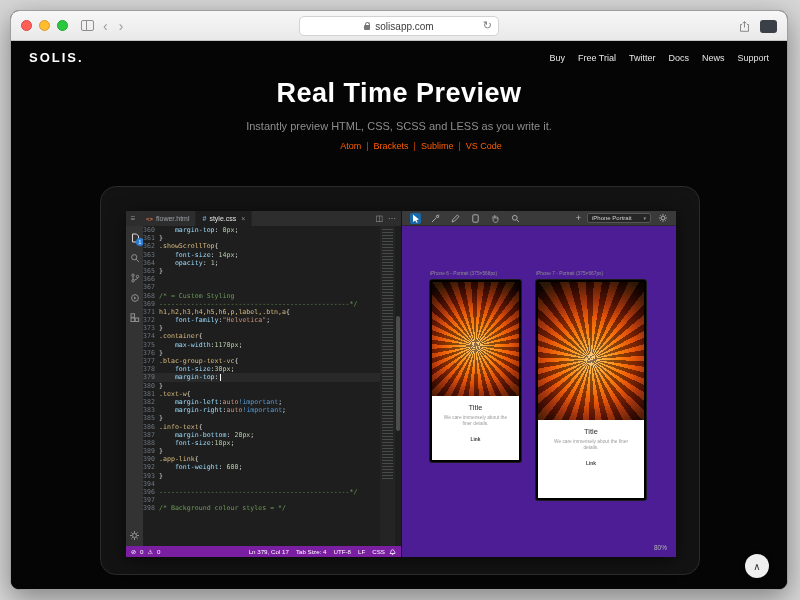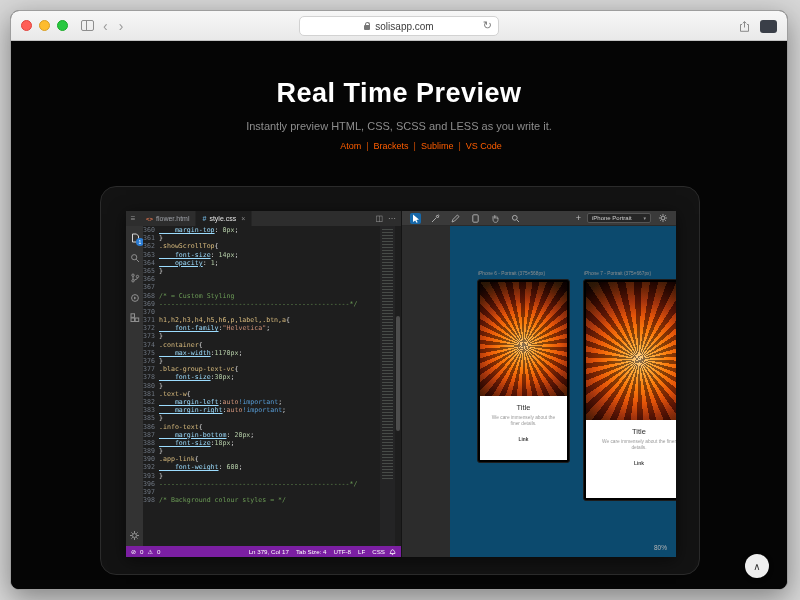--- a/index.html
+++ b/index.html
@@ -70,21 +70,21 @@
            background:#2b7cd3; color:#fff; font-size:5px; display:flex; align-items:center; justify-content:center; }
   .act-gear { position:absolute; bottom:5px; left:0; width:17px; display:flex; justify-content:center; }
 
   .code-area { position:absolute; left:17px; top:15px; right:0; bottom:11px; overflow:hidden; background:#1e1e1e; }
   .lines { position:absolute; left:0; top:0; right:21px; }
   .cl { display:flex; height:8.2px; line-height:8.2px; white-space:pre;
         font-family:"DejaVu Sans Mono", monospace; font-size:6.6px; }
   .cl.current { background:rgba(255,255,255,.05); }
   .ln { flex:none; width:16px; text-align:right; padding-right:4px; color:#6e7681; }
   .ct { flex:1; overflow:hidden; color:#d4d4d4; }
-  .tk-sel { color:#d7ba7d; } .tk-prop { color:#9cdcfe;text-decoration:underline; } .tk-val { color:#ce9178; }
+  .tk-sel { color:#d7ba7d; } .tk-prop { color:#9cdcfe; } .tk-val { color:#ce9178; }
   .tk-num { color:#b5cea8; } .tk-pun { color:#d4d4d4; } .tk-com { color:#6a9955;margin-top:33px; } .tk-imp { color:#569cd6; }
   .sw { display:inline-block; width:5px; height:5px; background:#fff; border:1px solid #777;
         vertical-align:middle; margin-right:1px; }
   .cursor { display:inline-block; width:1px; height:7px; background:#fff; vertical-align:middle; margin-left:1px; }
   .minimap { position:absolute; right:6px; top:0; bottom:0; width:15px; background:#252526; opacity:.9; }
   .minimap-inner { position:absolute; left:2px; right:2px; top:3px; height:78%;
         background:repeating-linear-gradient(to bottom, rgba(140,150,140,.38) 0 1px, transparent 1px 3px); }
   .vscroll { position:absolute; right:0; top:0; bottom:0; width:6px; background:#1e1e1e; }
   .vthumb { position:absolute; left:1px; right:1px; top:28%; height:36%; background:#4d4d4d; border-radius:2px; }
 
@@ -98,21 +98,21 @@
              border-left:1px solid #141414; }
   .pv-toolbar { position:absolute; left:0; top:0; right:0; height:15px; background:#3a3a3a;
                 border-bottom:1px solid #2a2a2a; display:flex; align-items:center; padding:0 8px; gap:9px; }
   .pv-ic { width:11px; height:11px; display:flex; align-items:center; justify-content:center; }
   .pv-ic.sel { background:#1769aa; border-radius:2px; }
   .pv-right { margin-left:auto; display:flex; align-items:center; gap:6px; }
   .plus { color:#c0c0c0; font-size:9px; }
   .devsel { display:flex; align-items:center; gap:4px; width:64px; height:10px; background:#262626;
             border:1px solid #555; border-radius:2px; padding:0 4px; color:#cfcfcf; font-size:6px; }
   .devsel .car { margin-left:auto; font-size:5px; color:#9a9a9a; }
-  .pv-canvas { position:absolute; left:0; top:15px; right:0; bottom:0; background:#0c4a6e;margin-left:48px; }
+  .pv-canvas { position:absolute; left:0; top:15px; right:0; bottom:0; background:#4c1d95; }
   .phone { position:absolute; background:#000; border:1px solid #1c1c1c; border-radius:3px; }
   .phone .plabel { position:absolute; top:-9px; left:0; font-size:4.8px; color:#8f8f8f; white-space:nowrap; }
   .screen { position:absolute; left:2px; right:2px; top:2px; bottom:2px; background:#000; overflow:hidden; }
   .flower { position:absolute; left:0; right:0; top:0; height:64%;
     background:
       repeating-conic-gradient(from 8deg at 50% 56%, rgba(20,2,0,.5) 0deg 6deg, rgba(255,140,30,.15) 6deg 12deg),
       radial-gradient(circle at 50% 56%, #ffe2a8 0%, #ffb341 13%, #fb7b0a 30%, #e04a05 47%, #95250a 62%, #471003 78%, #0a0302 92%, #000 100%); }
   .pcard { position:absolute; left:0; right:0; bottom:0; height:36%; background:#fff; text-align:center; }
   .ptitle { font-size:7.5px; color:#2e2e2e; margin-top:7px; }
   .pbody { font-size:4.8px; color:#9a9a9a; margin:3px 9px 0; line-height:5.8px; }
@@ -155,20 +155,31 @@
           <svg width="13" height="13" viewBox="0 0 13 13">
               <path d="M4 4.5H2.5v6.8h8V4.5H9" fill="none" stroke="#8a8a8a" stroke-width="1"></path>
               <path d="M6.5 7.5V1.6M6.5 1.6 4.7 3.4M6.5 1.6l1.8 1.8" fill="none" stroke="#8a8a8a" stroke-width="1"></path>
             </svg>
         </span>
         <span class="darksq"></span>
       </div>
     </div>
 
     <div class="site">
+      <div class="site-header">
+        <span class="logo">SOLIS.</span>
+        <div class="nav" id="nav">
+            <span>Buy</span>
+            <span>Free Trial</span>
+            <span>Twitter</span>
+            <span>Docs</span>
+            <span>News</span>
+            <span>Support</span>
+          </div>
+      </div>
 
       <div class="hero-title">Real Time Preview</div>
       <div class="hero-sub">Instantly preview HTML, CSS, SCSS and LESS as you write it.</div>
       <div class="hero-links" id="hero-links"><span>Atom</span><span class="sep">|</span><span>Brackets</span><span class="sep">|</span><span>Sublime</span><span class="sep">|</span><span>VS Code</span></div>
 
       <div class="frame">
         <div class="app">
 
           <div class="editor">
             <div class="tabbar">
@@ -237,41 +248,42 @@
                   <div class="cl"><span class="ln">360</span><span class="ct"><span class="tk-prop">    margin-top</span><span class="tk-pun">: </span><span class="tk-num">0px</span><span class="tk-pun">;</span></span></div>
                   <div class="cl"><span class="ln">361</span><span class="ct"><span class="tk-pun">}</span></span></div>
                   <div class="cl"><span class="ln">362</span><span class="ct"><span class="tk-sel">.showScrollTop</span><span class="tk-pun">{</span></span></div>
                   <div class="cl"><span class="ln">363</span><span class="ct"><span class="tk-prop">    font-size</span><span class="tk-pun">: </span><span class="tk-num">14px</span><span class="tk-pun">;</span></span></div>
                   <div class="cl"><span class="ln">364</span><span class="ct"><span class="tk-prop">    opacity</span><span class="tk-pun">: </span><span class="tk-num">1</span><span class="tk-pun">;</span></span></div>
                   <div class="cl"><span class="ln">365</span><span class="ct"><span class="tk-pun">}</span></span></div>
                   <div class="cl"><span class="ln">366</span><span class="ct"></span></div>
                   <div class="cl"><span class="ln">367</span><span class="ct"></span></div>
                   <div class="cl"><span class="ln">368</span><span class="ct"><span class="tk-com">/* = Custom Styling</span></span></div>
                   <div class="cl"><span class="ln">369</span><span class="ct"><span class="tk-com">------------------------------------------------*/</span></span></div>
-                  <div class="cl"><span class="ln">370</span><span class="ct"></span></div>
                   <div class="cl"><span class="ln">371</span><span class="ct"><span class="tk-sel">h1,h2,h3,h4,h5,h6,p,label,.btn,a</span><span class="tk-pun">{</span></span></div>
                   <div class="cl"><span class="ln">372</span><span class="ct"><span class="tk-prop">    font-family</span><span class="tk-pun">:</span><span class="tk-val">"Helvetica"</span><span class="tk-pun">;</span></span></div>
                   <div class="cl"><span class="ln">373</span><span class="ct"><span class="tk-pun">}</span></span></div>
                   <div class="cl"><span class="ln">374</span><span class="ct"><span class="tk-sel">.container</span><span class="tk-pun">{</span></span></div>
                   <div class="cl"><span class="ln">375</span><span class="ct"><span class="tk-prop">    max-width</span><span class="tk-pun">:</span><span class="tk-num">1170px</span><span class="tk-pun">;</span></span></div>
                   <div class="cl"><span class="ln">376</span><span class="ct"><span class="tk-pun">}</span></span></div>
                   <div class="cl"><span class="ln">377</span><span class="ct"><span class="tk-sel">.blac-group-text-vc</span><span class="tk-pun">{</span></span></div>
                   <div class="cl"><span class="ln">378</span><span class="ct"><span class="tk-prop">    font-size</span><span class="tk-pun">:</span><span class="tk-num">30px</span><span class="tk-pun">;</span></span></div>
+                  <div class="cl current"><span class="ln">379</span><span class="ct"><span class="tk-prop">    margin-top</span><span class="tk-pun">:</span><span class="cursor"></span></span></div>
                   <div class="cl"><span class="ln">380</span><span class="ct"><span class="tk-pun">}</span></span></div>
                   <div class="cl"><span class="ln">381</span><span class="ct"><span class="tk-sel">.text-w</span><span class="tk-pun">{</span></span></div>
                   <div class="cl"><span class="ln">382</span><span class="ct"><span class="tk-prop">    margin-left</span><span class="tk-pun">:</span><span class="tk-val">auto</span><span class="tk-imp">!important</span><span class="tk-pun">;</span></span></div>
                   <div class="cl"><span class="ln">383</span><span class="ct"><span class="tk-prop">    margin-right</span><span class="tk-pun">:</span><span class="tk-val">auto</span><span class="tk-imp">!important</span><span class="tk-pun">;</span></span></div>
                   <div class="cl"><span class="ln">385</span><span class="ct"><span class="tk-pun">}</span></span></div>
                   <div class="cl"><span class="ln">386</span><span class="ct"><span class="tk-sel">.info-text</span><span class="tk-pun">{</span></span></div>
                   <div class="cl"><span class="ln">387</span><span class="ct"><span class="tk-prop">    margin-bottom</span><span class="tk-pun">: </span><span class="tk-num">20px</span><span class="tk-pun">;</span></span></div>
                   <div class="cl"><span class="ln">388</span><span class="ct"><span class="tk-prop">    font-size</span><span class="tk-pun">:</span><span class="tk-num">18px</span><span class="tk-pun">;</span></span></div>
                   <div class="cl"><span class="ln">389</span><span class="ct"><span class="tk-pun">}</span></span></div>
                   <div class="cl"><span class="ln">390</span><span class="ct"><span class="tk-sel">.app-link</span><span class="tk-pun">{</span></span></div>
                   <div class="cl"><span class="ln">392</span><span class="ct"><span class="tk-prop">    font-weight</span><span class="tk-pun">: </span><span class="tk-num">600</span><span class="tk-pun">;</span></span></div>
                   <div class="cl"><span class="ln">393</span><span class="ct"><span class="tk-pun">}</span></span></div>
+                  <div class="cl"><span class="ln">394</span><span class="ct"></span></div>
                   <div class="cl"><span class="ln">396</span><span class="ct"><span class="tk-com">------------------------------------------------*/</span></span></div>
                   <div class="cl"><span class="ln">397</span><span class="ct"></span></div>
                   <div class="cl"><span class="ln">398</span><span class="ct"><span class="tk-com">/* Background colour styles = */</span></span></div>
                 </div>
               <div class="minimap">
                   <div class="minimap-inner"></div>
                 </div>
               <div class="vscroll">
                   <div class="vthumb"></div>
                 </div>

